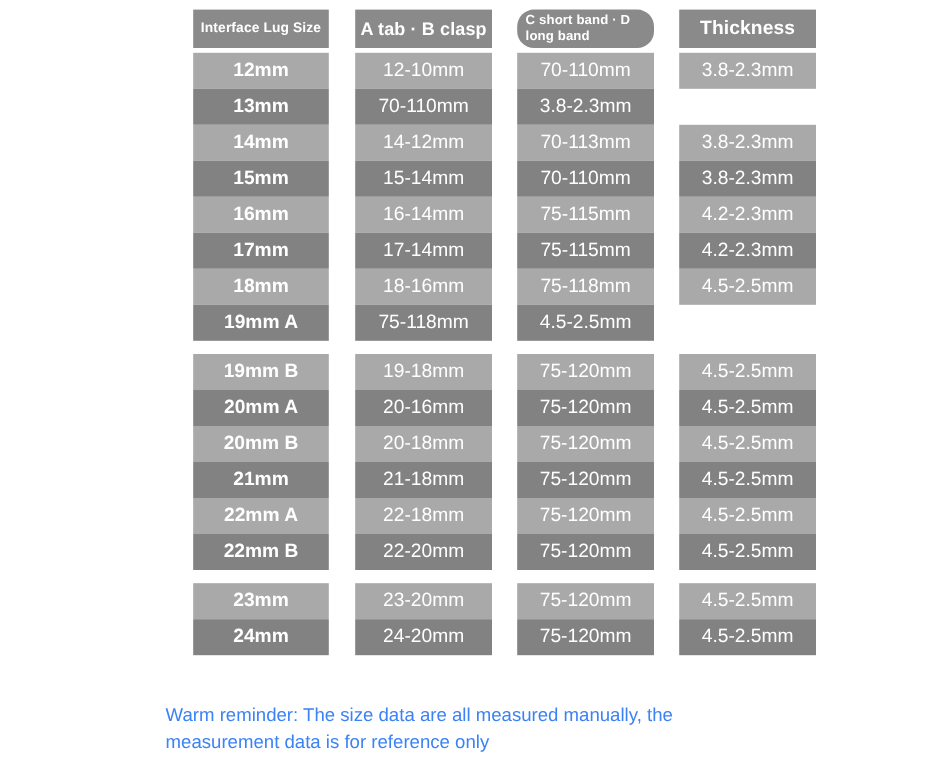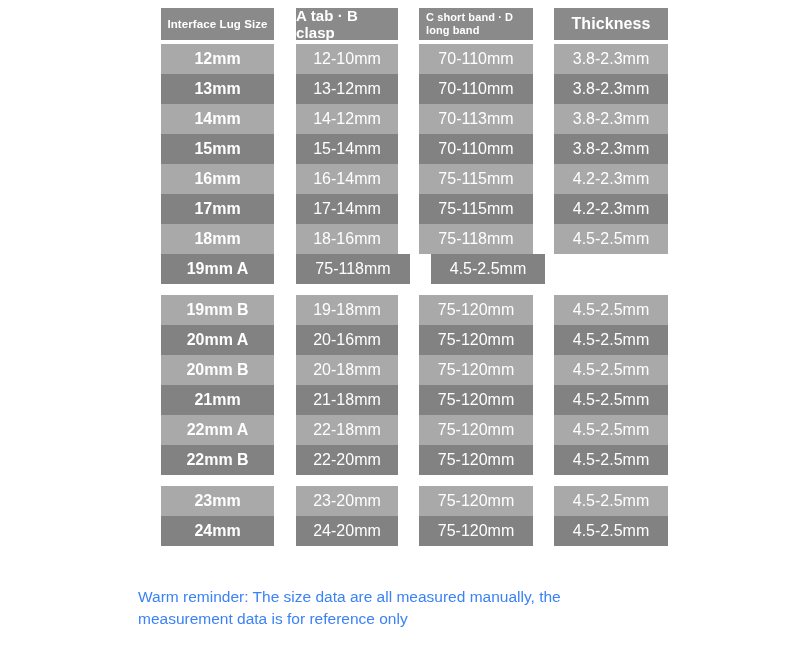--- a/index.html
+++ b/index.html
@@ -43,39 +43,40 @@
   .cell {
     box-sizing: border-box;
     display: flex;
     align-items: center;
     color: #ffffff;
     overflow: hidden;
   }
 
   
   .c0 { width: 113px; margin-right: 22px; justify-content: center; }
-  .c1 { width: 102px; margin-right: 21px; justify-content: center; }
+  .c1 { width: 114px; margin-right: 21px; justify-content: center; }
   .c2 { width: 114px; margin-right: 21px; justify-content: center; }
   .c3 { width: 114px; justify-content: center; text-align: right; }
 
   
   .header-row .cell {
     height: 32px;
     background: #8a8a8a;
     font-weight: bold;
     letter-spacing: .1px;
   }
   .header-row .c0 { font-size: 11.5px; }
   .header-row .c1 { font-size: 15px; }
   .header-row .c2 {
     font-size: 11px;
     justify-content: flex-start;
     padding-left: 7px;
     line-height: 1.18;
     text-align: left;
+    border-radius: 14px;
   }
   .header-row .c3 { font-size: 16px; }
   .header-row { margin-bottom: 4px; }
 
   
   .data-row .cell { height: 30px; }
 
   .data-row.light .cell { background: #a9a9a9; }
   .data-row.dark  .cell { background: #828282; }
 
@@ -118,21 +119,20 @@
 
     <div id="rows-host">
         <div class="row data-row light">
           <div class="cell c0">12mm</div>
           <div class="cell c1">12-10mm</div>
           <div class="cell c2">70-110mm</div>
           <div class="cell c3">3.8-2.3mm</div>
         </div>
         <div class="row data-row dark">
           <div class="cell c0">13mm</div>
-          <div class="cell c1">13-12mm</div>
           <div class="cell c2">70-110mm</div>
           <div class="cell c3">3.8-2.3mm</div>
         </div>
         <div class="row data-row light">
           <div class="cell c0">14mm</div>
           <div class="cell c1">14-12mm</div>
           <div class="cell c2">70-113mm</div>
           <div class="cell c3">3.8-2.3mm</div>
         </div>
         <div class="row data-row dark">

